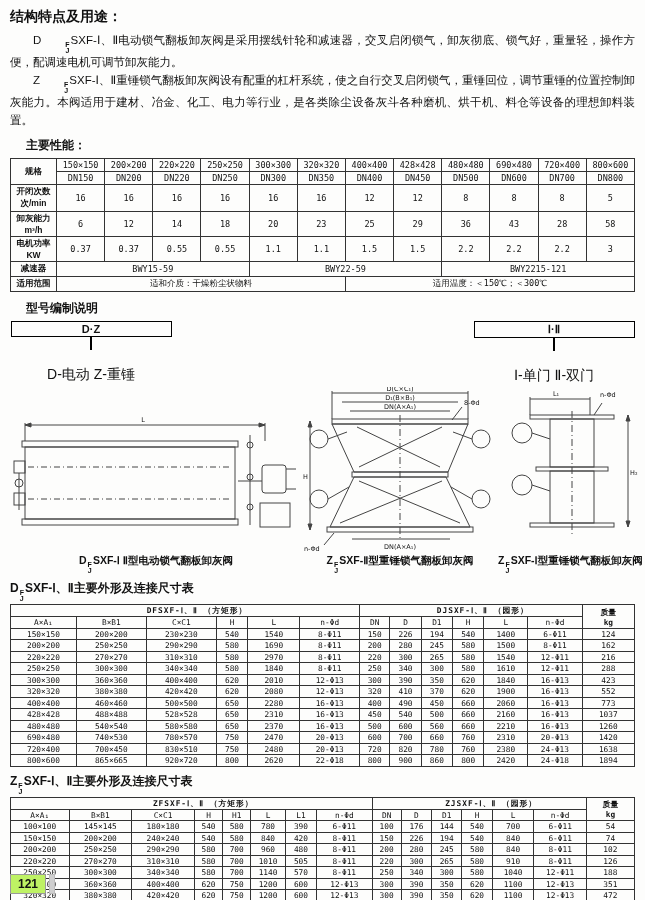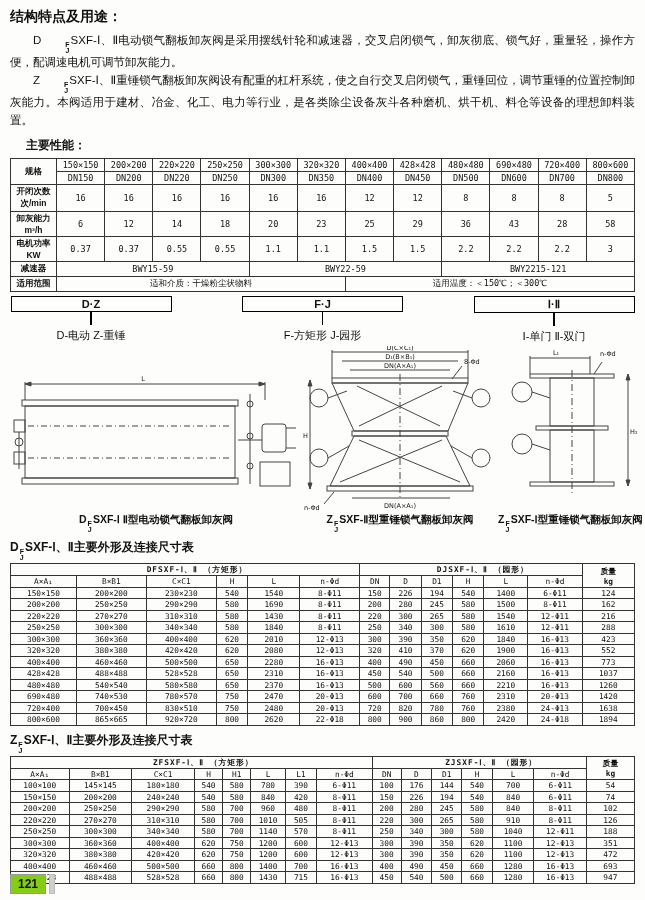--- a/index.html
+++ b/index.html
@@ -17,38 +17,38 @@
   .perf th,.perf td{border:1px solid #333;text-align:center;padding:1px 0;
        font-family:"DejaVu Sans Mono",monospace;}
   .perf th{font-family:"Liberation Sans",sans-serif;font-weight:bold;white-space:pre-line;margin-left:32px;}
   .perf .lab{width:46px;}
   
   .model-row{display:flex;justify-content:space-between;margin:4px 6px 2px 6px;}
   .model-col{display:flex;flex-direction:column;align-items:center;width:150px;}
   .mbox{border:1.5px solid #000;width:86%;text-align:center;font-size:11px;
         padding:1px 15px;font-weight:bold;}
   .mline{width:1.5px;height:13px;background:#000;}
-  .mdesc{font-size:11px;margin-top:3px;white-space:nowrap;}
+  .mdesc{font-size:14px;margin-top:16px;white-space:nowrap;}
   
   .draw-row{display:flex;justify-content:space-between;align-items:flex-end;margin:2px 0 0 0;}
   .draw{display:flex;flex-direction:column;align-items:center;}
   .draw svg{display:block;}
   .cap{font-size:10.5px;font-weight:bold;margin-top:1px;white-space:nowrap;}
   svg text{font-size:6.5px;fill:#111;font-family:"DejaVu Sans",sans-serif;}
   
   .tbl-title{font-size:12px;font-weight:bold;margin:6px 0 2px 0;}
   .dim{width:100%;table-layout:fixed;font-size:7.8px;}
   .dim th,.dim td{border:1px solid #333;text-align:center;padding:0;height:10.5px;
       font-family:"DejaVu Sans Mono",monospace;white-space:nowrap;overflow:hidden;}
   .dim th{font-weight:normal;}
   .dim th.grp{font-weight:bold;letter-spacing:1px;padding-left:24px;}
   .dim th.pre{white-space:pre-line;font-weight:bold;}
   
   .pagenum{position:absolute;left:10px;bottom:6px;display:flex;align-items:stretch;}
-  .pagenum .num{background:#84cc16;color:#111;font-size:12px;font-weight:bold;
+  .pagenum .num{background:#bef264;color:#111;font-size:12px;font-weight:bold;
       padding:2px 7px;border:1px solid #999;}
   .pagenum .bar{width:4px;background:#cfcfcf;margin-left:3px;border:1px solid #bbb;}
 </style>
 </head>
 <body>
 
 <div class="page">
 
   <h1>结构特点及用途：</h1>
 
@@ -152,31 +152,27 @@
       <td colspan="4">BWY2215-121</td>
     </tr>
     <tr>
       <th>适用范围</th>
       <td colspan="6">适和介质：干燥粉尘状物料</td>
       <td colspan="6">适用温度：＜150℃；＜300℃</td>
     </tr>
   </tbody>
     </table>
 
+  <h2>型号编制说明</h2>
 
   <div class="model-row">
     <div class="model-col">
       <div class="mbox">D·Z</div>
       <div class="mline"></div>
       <div class="mdesc">D-电动 Z-重锤</div>
-    </div>
-    <div class="model-col">
-      <div class="mbox">F·J</div>
-      <div class="mline"></div>
-      <div class="mdesc">F-方矩形 J-园形</div>
     </div>
     <div class="model-col">
       <div class="mbox">Ⅰ·Ⅱ</div>
       <div class="mline"></div>
       <div class="mdesc">Ⅰ-单门 Ⅱ-双门</div>
     </div>
   </div>
 
   <div class="draw-row">
 
@@ -363,21 +359,21 @@
           <td>580</td>
           <td>1500</td>
           <td>8-Φ11</td>
           <td>162</td>
         </tr>
         <tr>
           <td>220×220</td>
           <td>270×270</td>
           <td>310×310</td>
           <td>580</td>
-          <td>1430</td>
+          <td>2970</td>
           <td>8-Φ11</td>
           <td>220</td>
           <td>300</td>
           <td>265</td>
           <td>580</td>
           <td>1540</td>
           <td>12-Φ11</td>
           <td>216</td>
         </tr>
         <tr>

